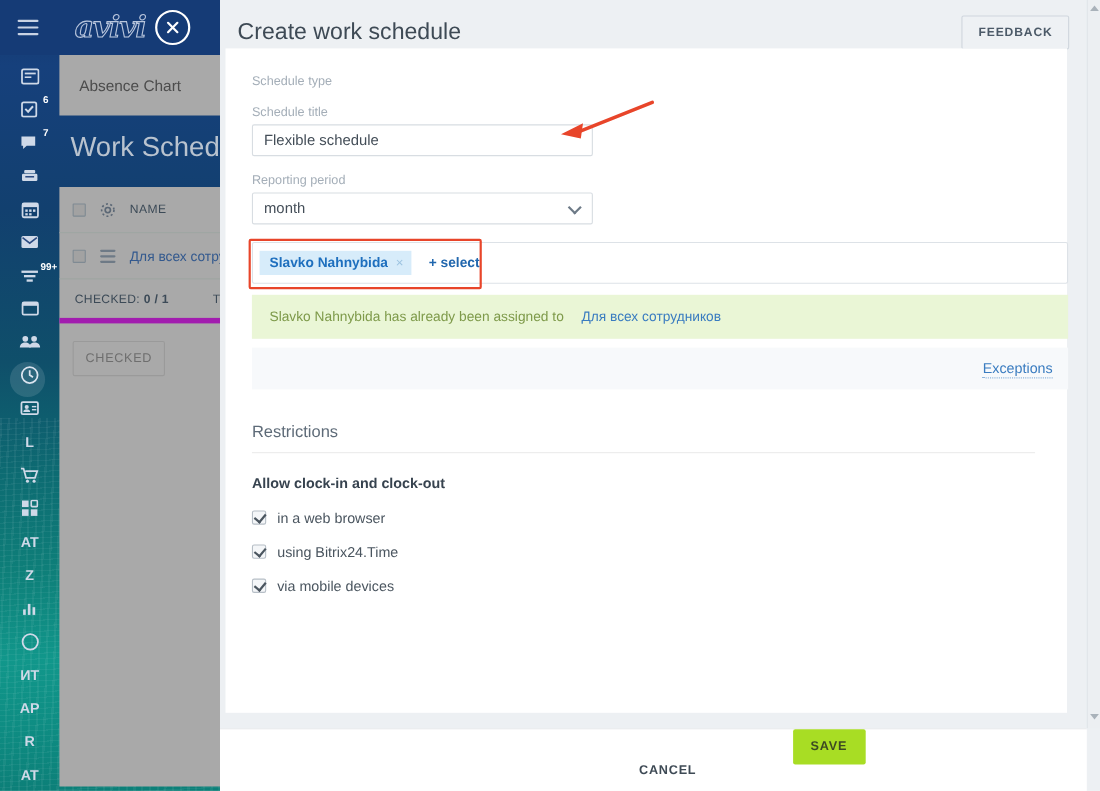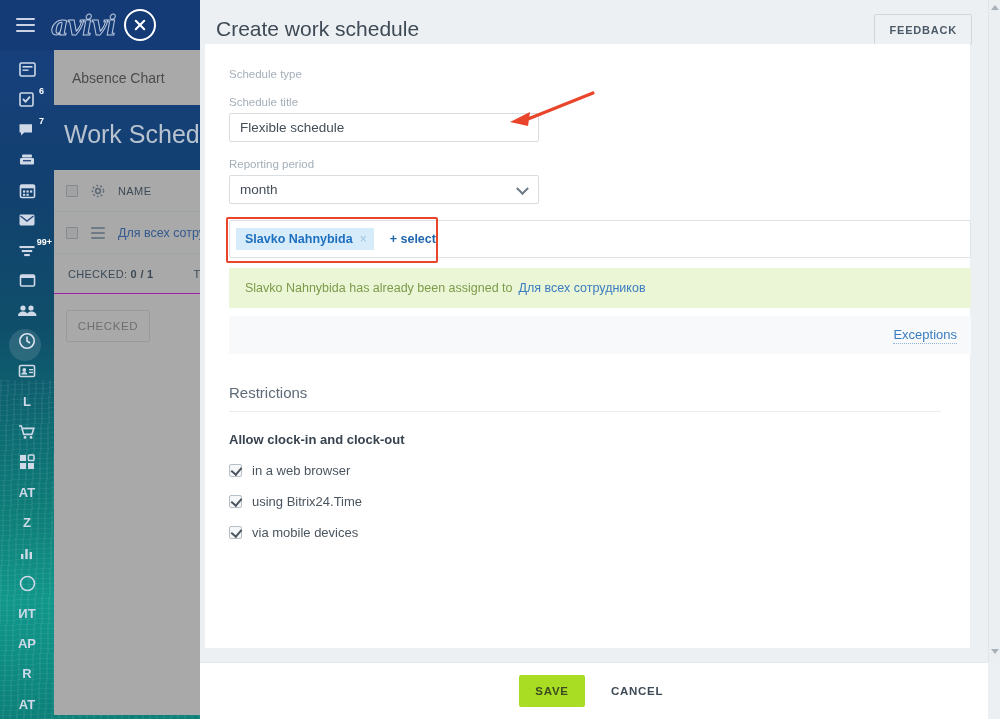--- a/index.html
+++ b/index.html
@@ -58,21 +58,21 @@
   #burger span { display:block; width:19px; height:2px; background:#c9d3e4; border-radius:1px; }
   #brand-logo {
     font-family: "DejaVu Serif", serif;
     font-style: italic;
     font-size: 27px;
     font-weight: 700;
     letter-spacing: -1px;
     color: transparent;
     -webkit-text-stroke: 1px #b9c6dd;
     text-shadow: 0 0 0 transparent;
-    margin-left: 1px;
+    margin-left: 18px;
   }
   #close-circle {
     width: 32px; height: 32px; border-radius: 50%;
     border: 2px solid #ffffff;
     margin-left: 9px;
     position: relative;
   }
   #close-circle::before, #close-circle::after {
     content:""; position:absolute; left:50%; top:50%;
     width:14px; height:2px; background:#fff; border-radius:1px;
@@ -141,21 +141,21 @@
     height:42px; display:flex; align-items:center; gap:13px;
     padding-left:12px;
     border-bottom:1px solid #9ea6a2;
     color:#33598e; font-size:12.5px; white-space:nowrap;
   }
   .drag-handle { width:14px; display:flex; flex-direction:column; gap:3px; flex:none; }
   .drag-handle i { display:block; height:2px; background:#6e7a86; border-radius:1px; }
   #grid-footer {
     height:40px; display:flex; align-items:center; padding-left:14px;
     color:#3c4a57; font-size:11px; letter-spacing:0.3px;
-    border-bottom:1px solid #a21caf; gap:40px; white-space:nowrap;
+    border-bottom:5px solid #a21caf; gap:40px; white-space:nowrap;
   }
   #grid-footer b { font-weight:700; }
   #delete-btn {
     margin:16px 0 0 12px;
     width:84px; height:32px;
     border:1px solid #9a9a9a; border-radius:2px;
     color:#6e6e6e; font-size:11.5px; letter-spacing:0.6px;
     display:flex; align-items:center; justify-content:center;
   }
   #bottom-pills {
@@ -253,21 +253,21 @@
     color:#2167ae; font-size:12.5px; font-weight:700;
   }
 
   
   #notice {
     margin-top:10px;
     width:742px; height:40px;
     background:#eaf6d6;
     display:flex; align-items:center;
     padding-left:16px;
-    color:#7e9a4a; font-size:12.5px; gap:6px;
+    color:#7e9a4a; font-size:12.5px; gap:16px;
   }
   #notice a { color:#3a7cc0; text-decoration:none; }
 
   
   #exceptions-bar {
     margin-top:8px;
     width:742px; height:38px;
     background:#f7f9fb;
     display:flex; align-items:center; justify-content:flex-end;
     padding-right:14px;
@@ -307,21 +307,21 @@
     border-right:2px solid #4a555f; border-bottom:2px solid #4a555f;
     transform: rotate(40deg);
   }
 
   
   #modal-footer {
     position:absolute; left:0; bottom:0;
     width:788px; height:57px;
     background:#ffffff;
     border-top:1px solid #e6e9ec;
-    display:flex; align-items:center;
+    display:flex; align-items:center;flex-direction:column;
   }
   #save-button {
     margin-left:319px;
     width:66px; height:32px;
     background:#a8dd24; border-radius:2px;
     color:#3c4a23; font-size:11.5px; font-weight:700; letter-spacing:0.7px;
     display:flex; align-items:center; justify-content:center;
   }
   #cancel-button {
     margin-left:26px;

